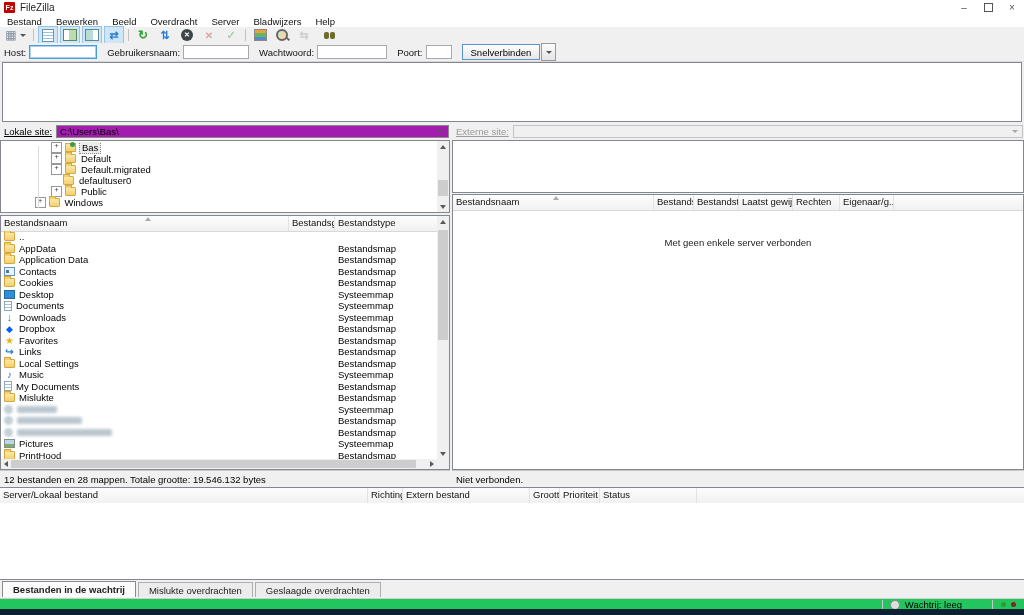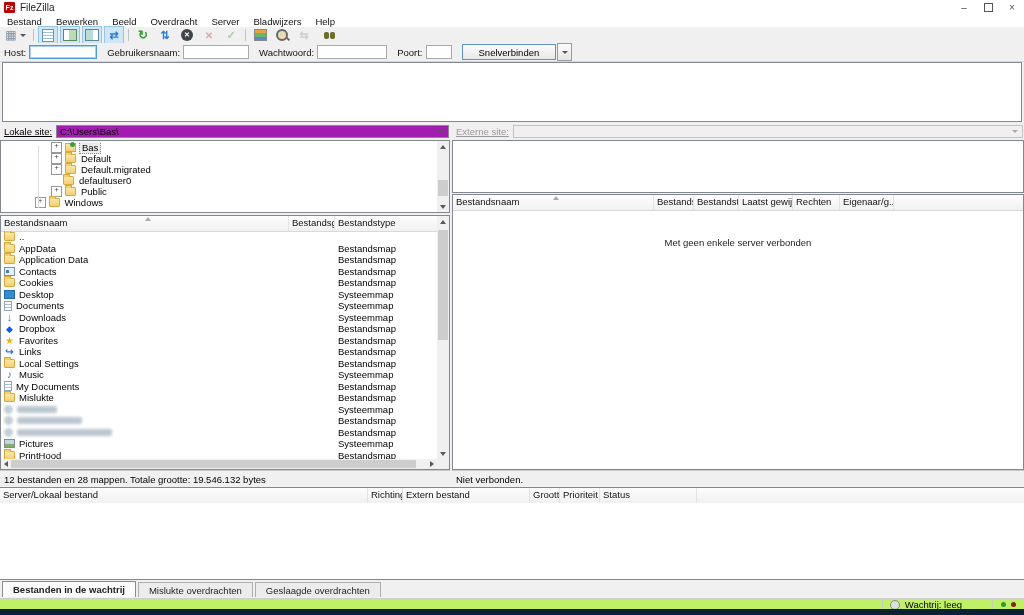--- a/index.html
+++ b/index.html
@@ -45,21 +45,21 @@
   .t-compare::after{content:"";position:absolute;width:4px;height:2px;background:#666;right:-4px;bottom:-1px;transform:rotate(45deg);}
   .t-sync-browse::before{content:"⇆";color:#9a9a9a;font-weight:bold;font-size:11px;}
   .t-find{width:5px;height:7px;background:#6b6b2a;border-radius:2px;box-shadow:6px 0 0 #6b6b2a;position:relative;}
 
   
   .quickbar{left:0;top:43px;width:1024px;height:18px;display:flex;align-items:center;background:#f0f0f0;border-bottom:1px solid #d8d8d8;padding-left:4px;}
   .qlabel{margin-right:3px;color:#111;}
   .qinput{height:12px;border:1px solid #a9a9a9;background:#fff;margin-right:10px;font:9.5px "Liberation Sans",sans-serif;padding:0 2px;outline:none;}
   .qinput.focused{border:1px solid #4a9bd9;box-shadow:0 0 0 1px #a8d2f0 inset;}
   .w-host{width:62px;}.w-user{width:60px;}.w-pass{width:64px;}.w-port{width:20px;}
-  .qbtn{height:16px;padding:0 16px;border:1px solid #5e93c9;background:linear-gradient(#fdfdfd,#e8e8e8);font:9.5px "Liberation Sans",sans-serif;margin-right:1px;}
+  .qbtn{height:16px;padding:0 8px;border:1px solid #5e93c9;background:linear-gradient(#fdfdfd,#e8e8e8);font:9.5px "Liberation Sans",sans-serif;margin-right:1px;}
   .qdd{width:13px;height:16px;border:1px solid #9a9a9a;background:linear-gradient(#fdfdfd,#e4e4e4);display:flex;align-items:center;justify-content:center;}
 
   
   .panel{background:#fff;border:1px solid #828790;box-sizing:border-box;}
   .log{left:2px;top:62px;width:1020px;height:60px;}
   .sitebar{height:15px;display:flex;align-items:center;}
   .sitebar-local{left:0;top:124px;width:450px;}
   .sitebar-remote{left:452px;top:124px;width:572px;}
   .sitelabel{margin:0 4px 0 4px;white-space:nowrap;text-decoration:underline;}
   .sitelabel.dis{color:#9a9a9a;}
@@ -131,21 +131,21 @@
   
   .queue{left:0;top:487px;width:1024px;height:93px;border-left:none;border-right:none;}
   .qempty{position:absolute;left:0;right:0;top:15px;bottom:0;background:#fff;}
 
   
   .tabsrow{left:2px;top:581px;height:16px;display:flex;align-items:flex-end;}
   .tab{height:14px;display:flex;align-items:center;padding:0 10px;border:1px solid #aeaeae;border-bottom:none;background:#ececec;margin-right:2px;color:#222;}
   .tab.active{background:#fbfbfb;font-weight:bold;height:15px;border-color:#8a8a8a;}
 
   
-  .statusbar{left:0;top:598px;width:1024px;height:11px;background:#bef264;border-top:1px solid #cfcfcf;display:flex;align-items:center;}
+  .statusbar{left:0;top:598px;width:1024px;height:11px;background:#22c55e;border-top:1px solid #cfcfcf;display:flex;align-items:center;}
   .ssep{width:1px;height:9px;background:#c8c8c8;}
   .qstate-icon{width:8px;height:8px;border-radius:50%;border:1px solid #8a8a8a;background:#ddd;margin:0 5px 0 7px;}
   .led{width:5px;height:5px;border-radius:50%;}
   .led-green{background:#2d9c2d;}
   .led-red{background:#8b2020;}
   .taskstrip{left:0;top:609px;width:1024px;height:6px;background:#0c2233;}
 </style>
 </head>
 <body>
 

